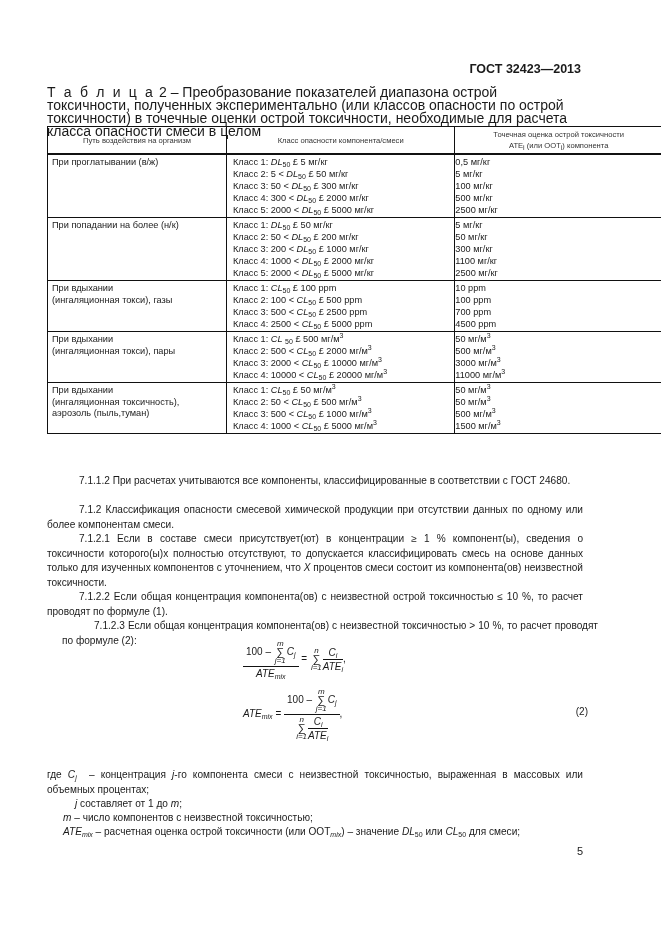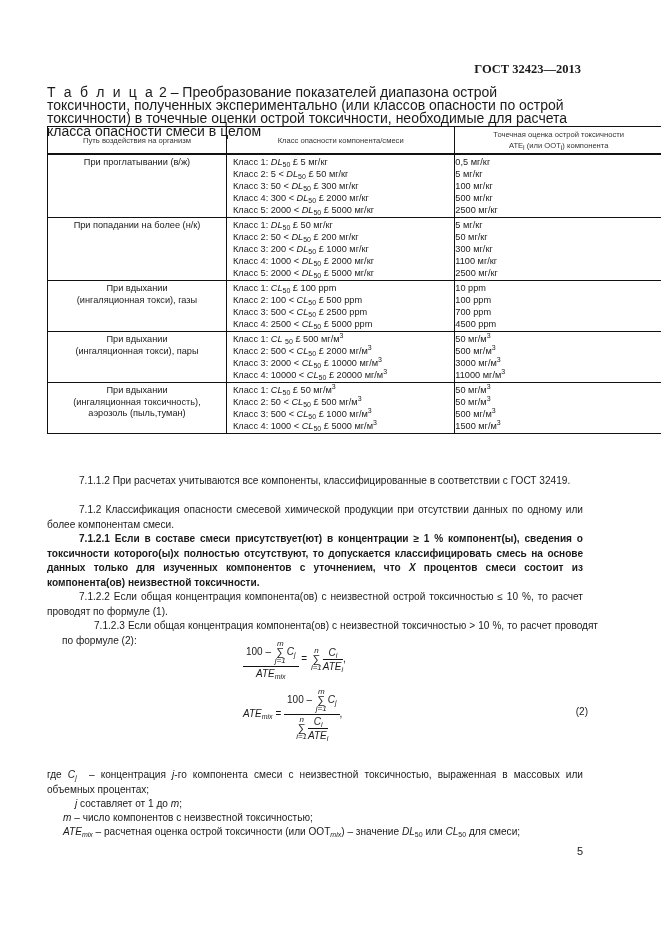--- a/index.html
+++ b/index.html
@@ -1,28 +1,28 @@
 <!DOCTYPE html>
 <html><head>
 <meta charset="utf-8">
 <style>
   html, body { margin:0; padding:0; background:#ffffff; }
   body { width:661px; height:936px; position:relative; overflow:hidden;
          font-family:"Liberation Sans", sans-serif; color:#1a1a1a; }
   .abs { position:absolute; }
-  .header-gost { left:0; right:80px; top:62px; text-align:right; font-weight:bold; font-size:12.5px;font-family:Liberation Serif, serif; }
+  .header-gost { left:0; right:80px; top:62px; text-align:right; font-weight:bold; font-size:12.5px; }
   .caption { left:47px; width:536px; top:86px; font-size:14px; line-height:13px; }
   .caption .spaced { letter-spacing:2.2px; }
   table.main { position:absolute; left:47px; top:126px; width:616px; border-collapse:collapse; font-size:9.2px; }
   table.main td, table.main th { border:1px solid #111; vertical-align:top; padding:0; }
   table.main thead th { font-weight:normal; font-size:7.6px; color:#333; height:26px; vertical-align:middle; text-align:center; border-bottom:2px solid #111; line-height:11px; }
   table.main col.c1 { width:156px; }
   table.main col.c2 { width:199px; }
   table.main col.c3 { width:181px; }
-  td.route { padding:2px 4px 0 4px !important; line-height:11.6px;text-align:center; }
+  td.route { padding:2px 4px 0 4px !important; line-height:11.6px; }
   td.classes { padding:1px 5px 0 6px !important; }
   td.values { text-align:left; padding:1px 0 0 0 !important; }
   .line { height:12px; line-height:12px; white-space:nowrap; }
   .group td { height:60px; }
   .group4 td { height:48px; }
   i { font-style:italic; }
   sub { font-size:7px; vertical-align:-2px; line-height:0; }
   sup { font-size:7px; vertical-align:4px; line-height:0; }
   .para { left:47px; width:536px; font-size:10.1px; line-height:14.5px; text-align:justify; }
   .indent { text-indent:32px; }
@@ -147,23 +147,23 @@
       <td class="values">
         <div class="line">50 мг/м<sup>3</sup></div>
         <div class="line">50 мг/м<sup>3</sup></div>
         <div class="line">500 мг/м<sup>3</sup></div>
         <div class="line">1500 мг/м<sup>3</sup></div>
       </td>
     </tr>
   </tbody>
 </table>
 
-<div class="abs para indent" style="top:474px;">7.1.1.2 При расчетах учитываются все компоненты, классифицированные в соответствии с ГОСТ 32419.</div>
+<div class="abs para indent" style="top:474px;">7.1.1.2 При расчетах учитываются все компоненты, классифицированные в соответствии с ГОСТ 24680.</div>
 <div class="abs para indent" style="top:503px;">7.1.2 Классификация опасности смесевой химической продукции при отсутствии данных по одному или более компонентам смеси.</div>
-<div class="abs para indent" style="top:532px;font-weight:bold;">7.1.2.1 Если в составе смеси присутствует(ют) в концентрации ≥ 1 % компонент(ы), сведения о токсичности которого(ы)х полностью отсутствуют, то допускается классифицировать смесь на основе данных только для изученных компонентов с уточнением, что <i>X</i> процентов смеси состоит из компонента(ов) неизвестной токсичности.</div>
+<div class="abs para indent" style="top:532px;">7.1.2.1 Если в составе смеси присутствует(ют) в концентрации ≥ 1 % компонент(ы), сведения о токсичности которого(ы)х полностью отсутствуют, то допускается классифицировать смесь на основе данных только для изученных компонентов с уточнением, что <i>X</i> процентов смеси состоит из компонента(ов) неизвестной токсичности.</div>
 <div class="abs para indent" style="top:590px;">7.1.2.2 Если общая концентрация компонента(ов) с неизвестной острой токсичностью ≤ 10 %, то расчет проводят по формуле (1).</div>
 <div class="abs para indent" style="top:619px;margin-left:15px;">7.1.2.3 Если общая концентрация компонента(ов) с неизвестной токсичностью &gt; 10 %, то расчет проводят по формуле (2):</div>
 
 <div class="abs formula" style="left:243px; top:640px;">
   <span class="frac">
     <span class="num"><span>100 –</span> <span class="sigma"><span style="font-style:italic">m</span><span class="s">∑</span><span style="font-style:italic">j=1</span></span><i>C</i><sub><i>j</i></sub></span>
     <span class="den"><i>ATE</i><sub><i>mix</i></sub></span>
   </span>
   <span>=</span>
   <span class="sigma"><span style="font-style:italic">n</span><span class="s">∑</span><span style="font-style:italic">i=1</span></span><span class="frac"><span class="num"><i>C</i><sub><i>i</i></sub></span><span class="den"><i>ATE</i><sub><i>i</i></sub></span></span><span>,</span>

